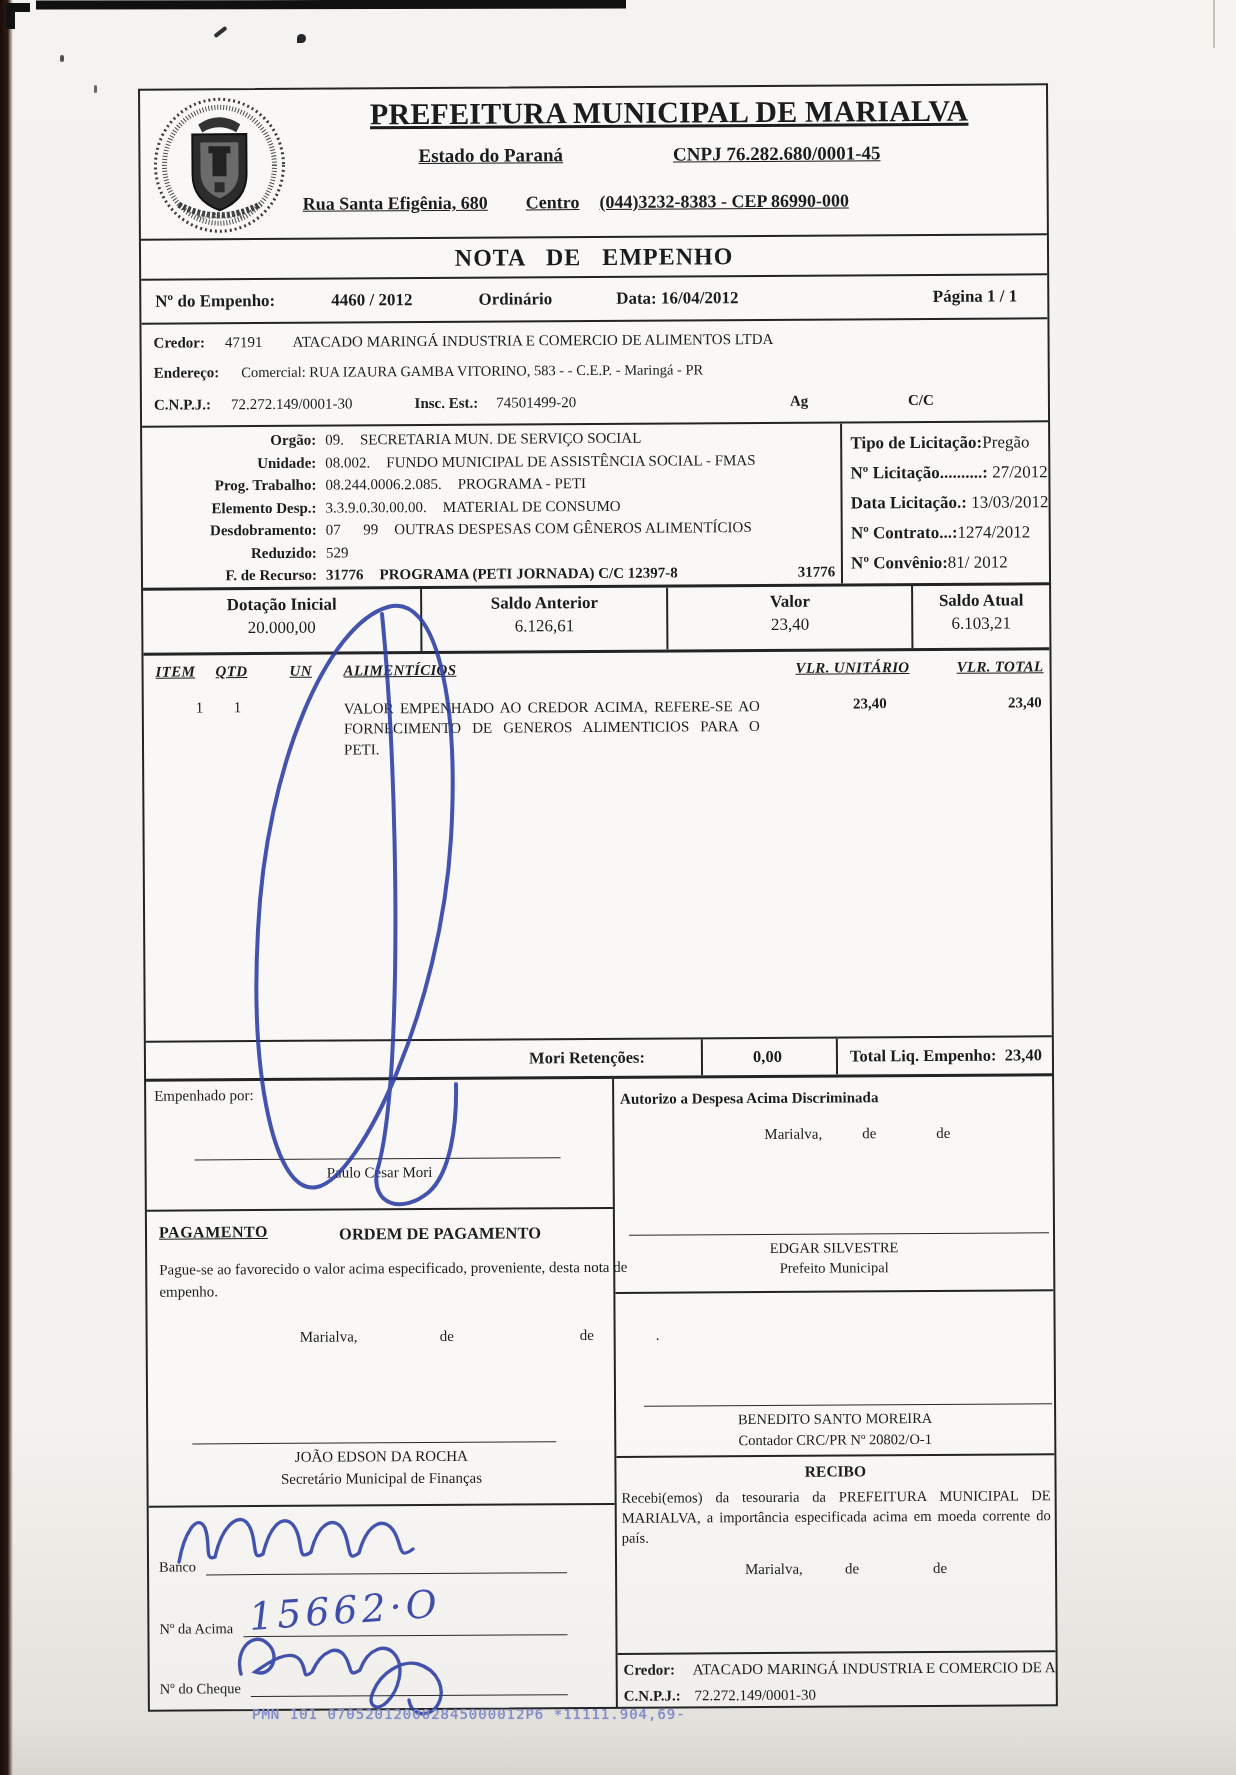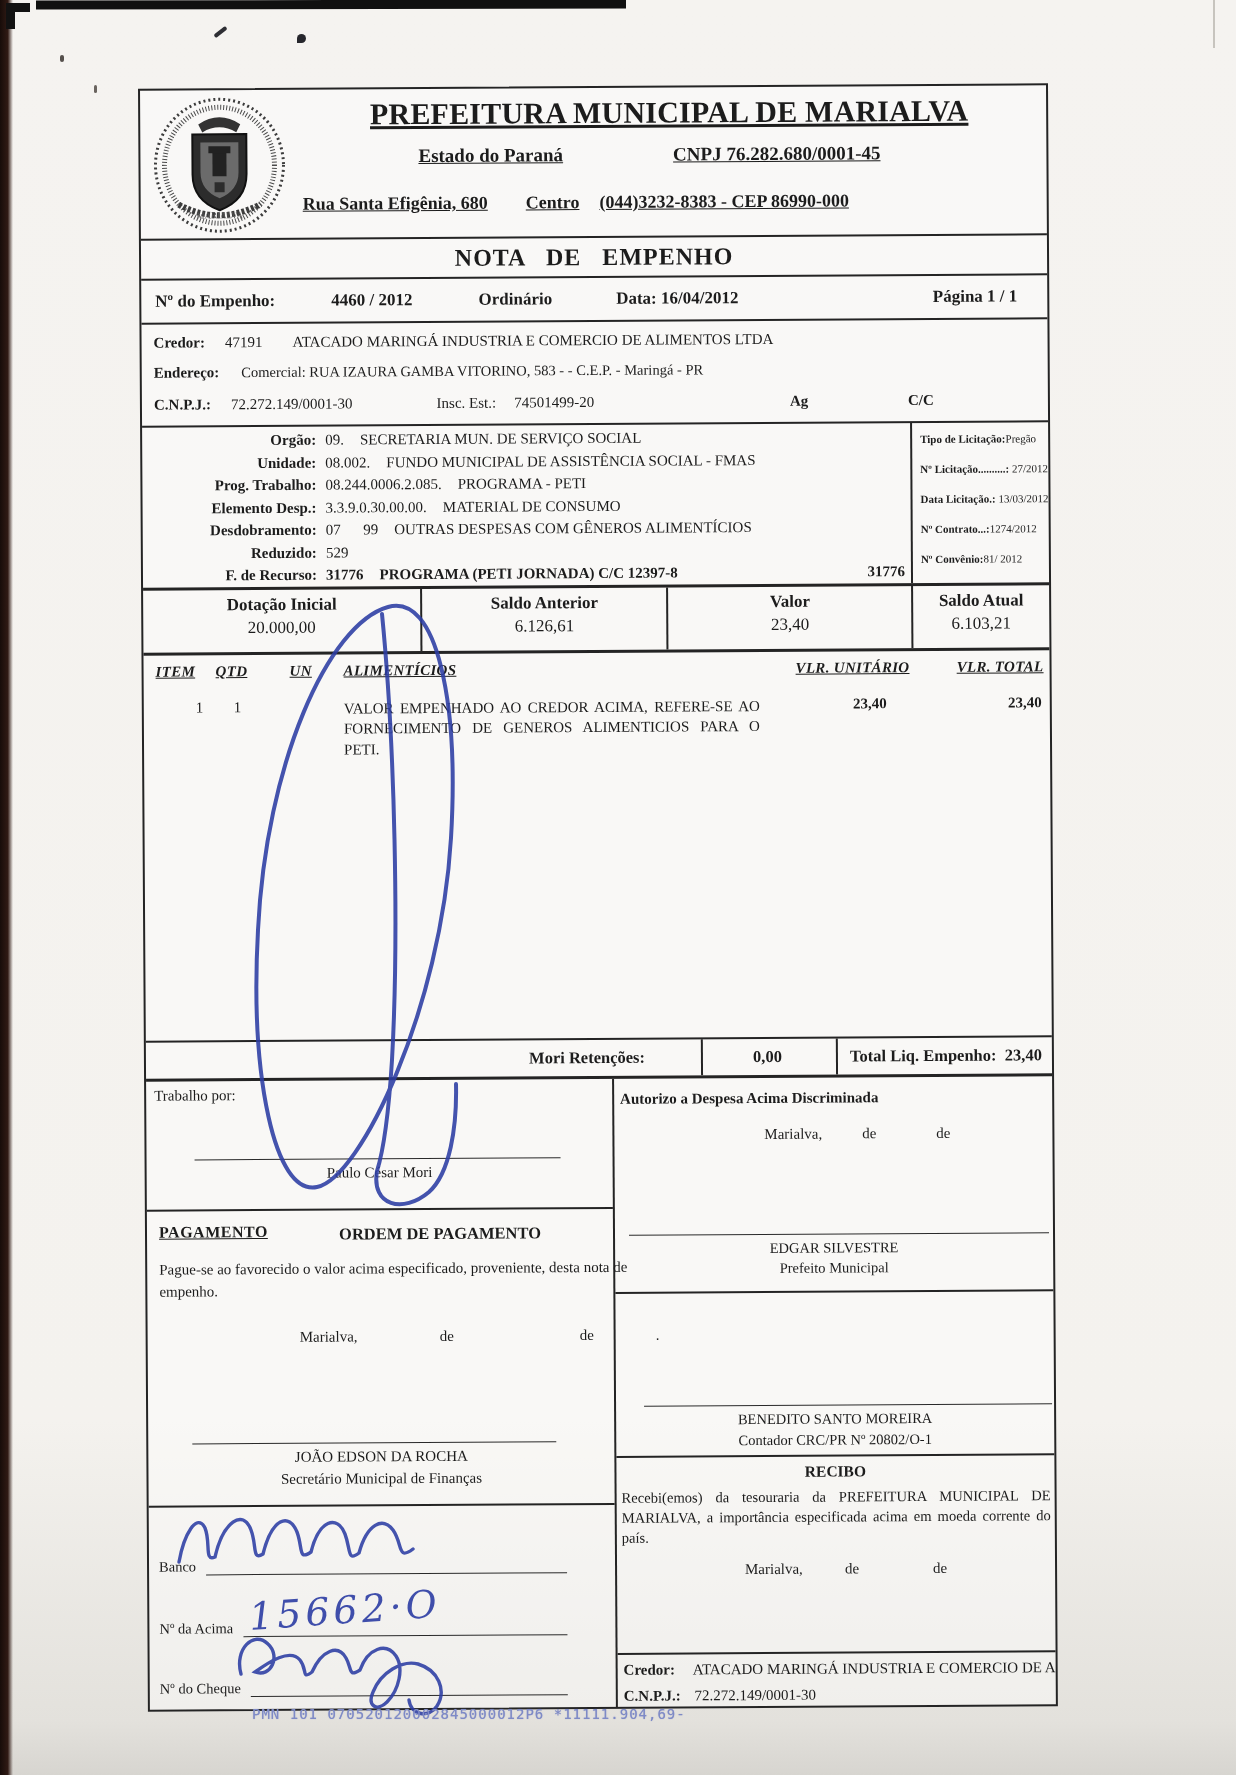--- a/index.html
+++ b/index.html
@@ -65,35 +65,35 @@
   .sec-credor{height:103px;border-bottom:2px solid #242424;font-size:15px;}
   .cr-row{position:absolute;left:0;right:0;display:flex;align-items:baseline;}
   .cr-row1{top:10px;}
   .cr-row2{top:40px;}
   .cr-row3{top:72px;}
   .cr-l{margin-left:12px;font-weight:bold;}
   .cr-code{margin-left:20px;}
   .cr-name{margin-left:30px;}
   .cr-end-val{margin-left:22px;font-size:14.5px;}
   .cr-cnpj-val{margin-left:20px;}
-  .cr-insc-l{margin-left:84px;font-weight:normal;}
+  .cr-insc-l{margin-left:62px;font-weight:bold;}
   .cr-insc-val{margin-left:18px;}
   .cr-ag{position:absolute;left:648px;top:0;font-weight:bold;}
   .cr-cc{position:absolute;left:766px;top:0;font-weight:bold;}
 
   
   .sec-orgao{height:163px;border-bottom:3px solid #242424;display:flex;}
   .orgao-left{width:773px;padding-top:5px;}
   .org-line{display:flex;align-items:baseline;height:22.5px;font-size:15px;position:relative;}
   .org-lbl{width:174px;text-align:right;font-weight:bold;flex:none;}
   .org-code{margin-left:9px;white-space:pre;}
   .org-desc{margin-left:16px;white-space:nowrap;}
   .org-line.bold-line .org-code,.org-line.bold-line .org-desc{font-weight:bold;}
   .org-right-val{position:absolute;right:6px;font-weight:bold;}
-  .orgao-panel{flex:1;border-left:2px solid #242424;padding:10px 0 12px 8px;font-size:11px;}
+  .orgao-panel{flex:1;border-left:2px solid #242424;padding:10px 0 12px 8px;font-size:17px;}
   .pnl-line{height:30px;white-space:nowrap;}
   .pnl-line .lab{font-weight:bold;}
 
   
   .sec-dotacao{height:65px;border-bottom:3px solid #242424;display:flex;}
   .dot-col{box-sizing:border-box;border-right:2px solid #242424;text-align:center;padding-top:5px;}
   .dot-col:last-child{border-right:none;}
   .dc1{width:30.8%;} .dc2{width:27.2%;} .dc3{width:27%;} .dc4{width:15%;}
   .dot-h{font-size:17px;font-weight:bold;}
   .dot-v{font-size:17px;margin-top:3px;}
@@ -338,21 +338,21 @@
       <div class="tot-c3">
         <span>Total Liq. Empenho:</span>
         <span class="val">23,40</span>
       </div>
     </div>
 
     <div class="sec sec-bottom">
 
       <div class="bcol-left">
         <div class="empenhado-box">
-          <span class="emp-por">Trabalho por:</span>
+          <span class="emp-por">Empenhado por:</span>
           <div class="sig-line emp-sig"></div>
           <div class="ctr emp-name">Paulo César Mori</div>
         </div>
         <div class="pagamento-box">
           <span class="pag-t1">PAGAMENTO</span>
           <span class="pag-t2">ORDEM DE PAGAMENTO</span>
           <div class="pag-body">Pague-se ao favorecido o valor acima especificado, proveniente, desta nota de empenho.</div>
           <div class="pag-city">
             <span class="c" style="left:152px">Marialva,</span>
             <span class="c" style="left:292px">de</span>

